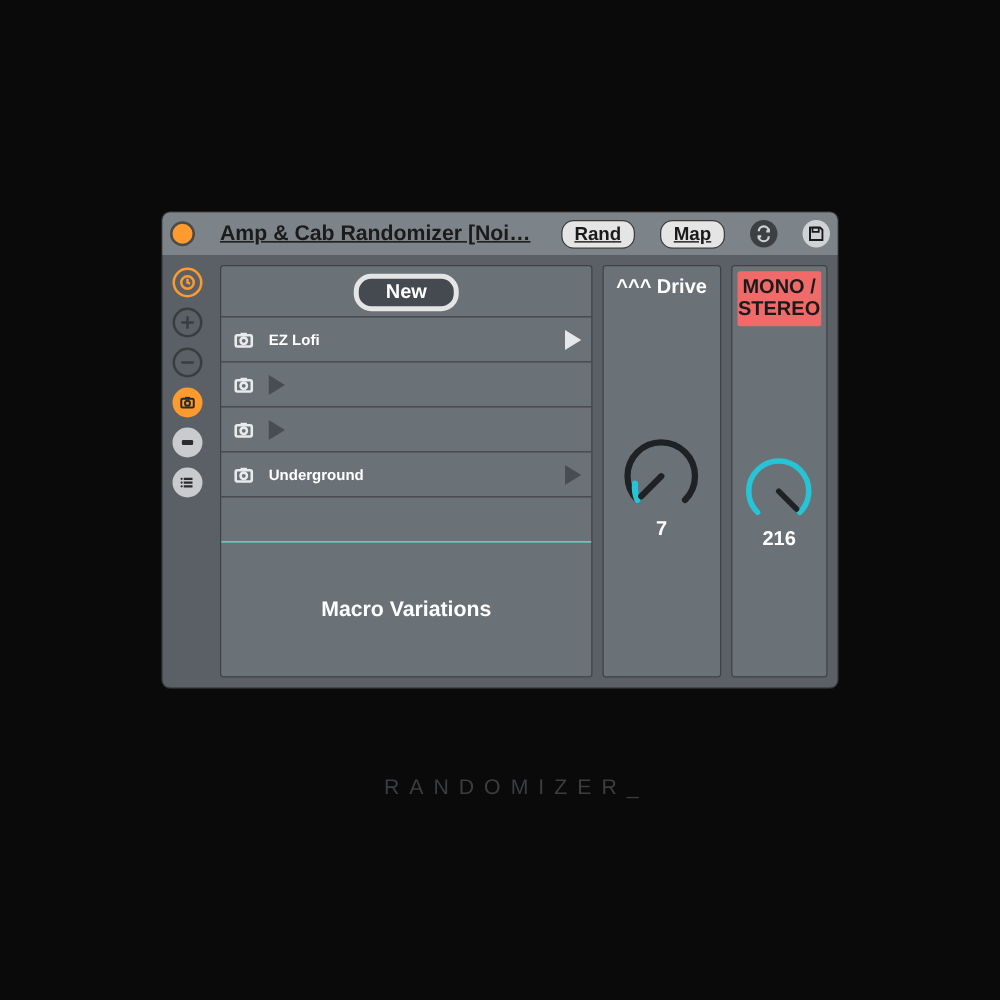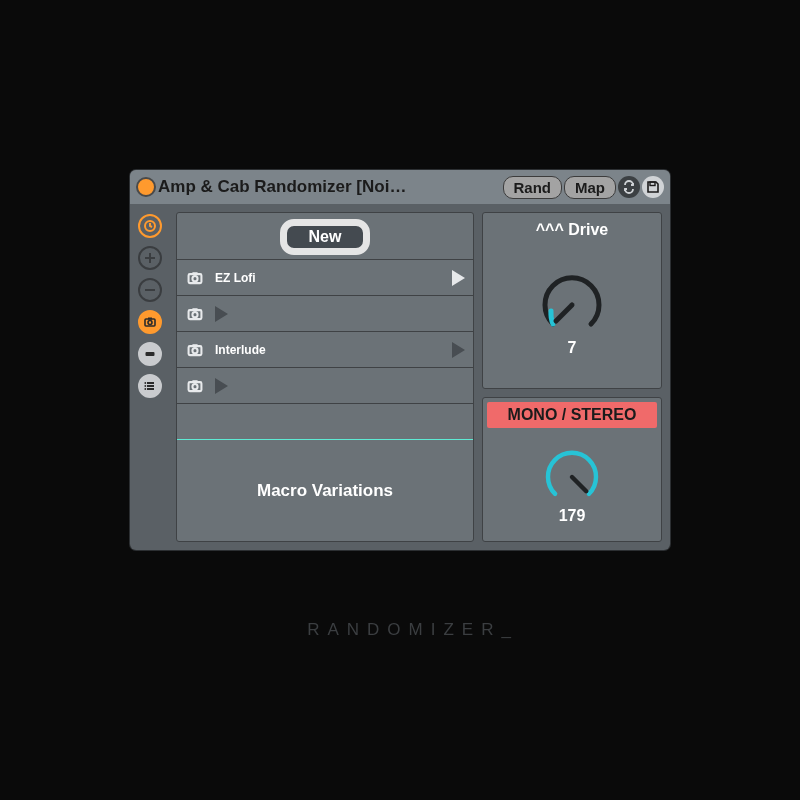--- a/index.html
+++ b/index.html
@@ -25,38 +25,39 @@
     display: flex; flex-direction: column;
   }
 
   
   .titlebar {
     height: 34px;
     background: #7c848a;
     border-radius: 6px 6px 0 0;
     display: flex; align-items: center;
     padding: 0 6px;
-    gap: 2px;
+    gap: 20px;
+    text-decoration: underline;
   }
   .device-dot {
     width: 20px; height: 20px;
     border-radius: 50%;
     background: #ff9a2e;
     border: 2px solid #4a4a4a;
     flex: 0 0 auto;
   }
   .titlebar-title {
     flex: 1 1 auto;
     font-weight: 700;
     font-size: 17px;
     color: #1b1b1b;
     white-space: nowrap; overflow: hidden; text-overflow: ellipsis;
   }
   .pill-btn {
-    background: #a3a3a3;
+    background: #e5e5e5;
     border-radius: 10px;
     padding: 2px 10px;
     font-weight: 700;
     font-size: 15px;
     color: #1b1b1b;
     border: 1px solid #3c3c3c;
     cursor: pointer;
   }
   .icon-btn {
     width: 22px; height: 22px;
@@ -104,21 +105,21 @@
     display:flex; justify-content:center;
     padding: 6px 0 4px;
   }
   .new-btn {
     background: #444a50;
     color: #fff;
     font-weight: 600;
     font-size: 16px;
     padding: 2px 22px;
     border-radius: 14px;
-    border: 7px solid #e5e5e5;
+    border: 4px solid #e5e5e5;
     cursor: pointer;
   }
   .preset-list {
     display:flex; flex-direction:column;
   }
   .preset-row {
     height: 36px;
     border-top: 1px solid #3f4245;
     display:flex; align-items:center;
     padding: 0 8px;
@@ -145,21 +146,21 @@
   .macro-row {
     flex: 1 1 auto;
     border-top: 1px solid #5eead4;
     display:flex; align-items:center; justify-content:center;
     color:#fff; font-weight:700; font-size:17px;
   }
 
   
   .rightpanel {
     width: 180px;
-    display:flex; flex-direction:column;
+    display:flex; flex-direction:row;
     gap: 8px;
   }
   .param-box {
     background: #6b7277;
     border: 1px solid #3f4245;
     border-radius: 3px;
     display:flex; flex-direction:column; align-items:center;
     padding: 6px 4px;
   }
   .param-drive { flex: 1 1 55%; }
@@ -298,43 +299,43 @@
             <span class="preset-icon">
               <svg width="18" height="18" viewBox="0 0 14 14">
                   <rect x="2" y="4" width="10" height="7" rx="1" fill="none" stroke="#e8eaec" stroke-width="1.6"></rect>
                   <circle cx="7" cy="7.5" r="2" fill="none" stroke="#e8eaec" stroke-width="1.6"></circle>
                   <rect x="5" y="2.5" width="4" height="2" fill="#e8eaec"></rect>
                 </svg>
             </span>
             <span class="preset-play dim"></span>
           </div>
 
-          <div class="preset-row">
-            <span class="preset-icon">
-              <svg width="18" height="18" viewBox="0 0 14 14">
-                  <rect x="2" y="4" width="10" height="7" rx="1" fill="none" stroke="#e8eaec" stroke-width="1.6"></rect>
-                  <circle cx="7" cy="7.5" r="2" fill="none" stroke="#e8eaec" stroke-width="1.6"></circle>
-                  <rect x="5" y="2.5" width="4" height="2" fill="#e8eaec"></rect>
-                </svg>
-            </span>
-            <span class="preset-label">Interlude</span>
-            <span class="preset-play dim"></span>
-          </div>
 
           <div class="preset-row">
             <span class="preset-icon">
               <svg width="18" height="18" viewBox="0 0 14 14">
                   <rect x="2" y="4" width="10" height="7" rx="1" fill="none" stroke="#e8eaec" stroke-width="1.6"></rect>
                   <circle cx="7" cy="7.5" r="2" fill="none" stroke="#e8eaec" stroke-width="1.6"></circle>
                   <rect x="5" y="2.5" width="4" height="2" fill="#e8eaec"></rect>
                 </svg>
             </span>
             <span class="preset-play dim"></span>
           </div>
 
+          <div class="preset-row">
+            <span class="preset-icon">
+              <svg width="18" height="18" viewBox="0 0 14 14">
+                  <rect x="2" y="4" width="10" height="7" rx="1" fill="none" stroke="#e8eaec" stroke-width="1.6"></rect>
+                  <circle cx="7" cy="7.5" r="2" fill="none" stroke="#e8eaec" stroke-width="1.6"></circle>
+                  <rect x="5" y="2.5" width="4" height="2" fill="#e8eaec"></rect>
+                </svg>
+            </span>
+            <span class="preset-label">Underground</span>
+            <span class="preset-play dim"></span>
+          </div>
 
           <div class="blankrow"></div>
 
         </div>
         <div class="macro-row">Macro Variations</div>
       </div>
 
       <div class="rightpanel">
 
         <div class="param-box param-drive">
@@ -349,21 +350,21 @@
           </div>
         </div>
 
         <div class="param-box param-mono">
           <div class="param-header red">MONO / STEREO</div>
           <div class="knob-wrap">
             <svg width="64" height="64" viewBox="0 0 72 72">
               <path d="M 17 55 A 27 27 0 1 1 55 55" fill="none" stroke="#27c3d6" stroke-width="5" stroke-linecap="round"></path>
               <line x1="36" y1="36" x2="52" y2="52" stroke="#1f2224" stroke-width="5" stroke-linecap="round"></line>
             </svg>
-            <div class="knob-value">179</div>
+            <div class="knob-value">216</div>
           </div>
         </div>
 
       </div>
 
     </div>
   </div>
 
   <div class="caption">
     <div class="caption-top">RANDOMIZER_</div>

